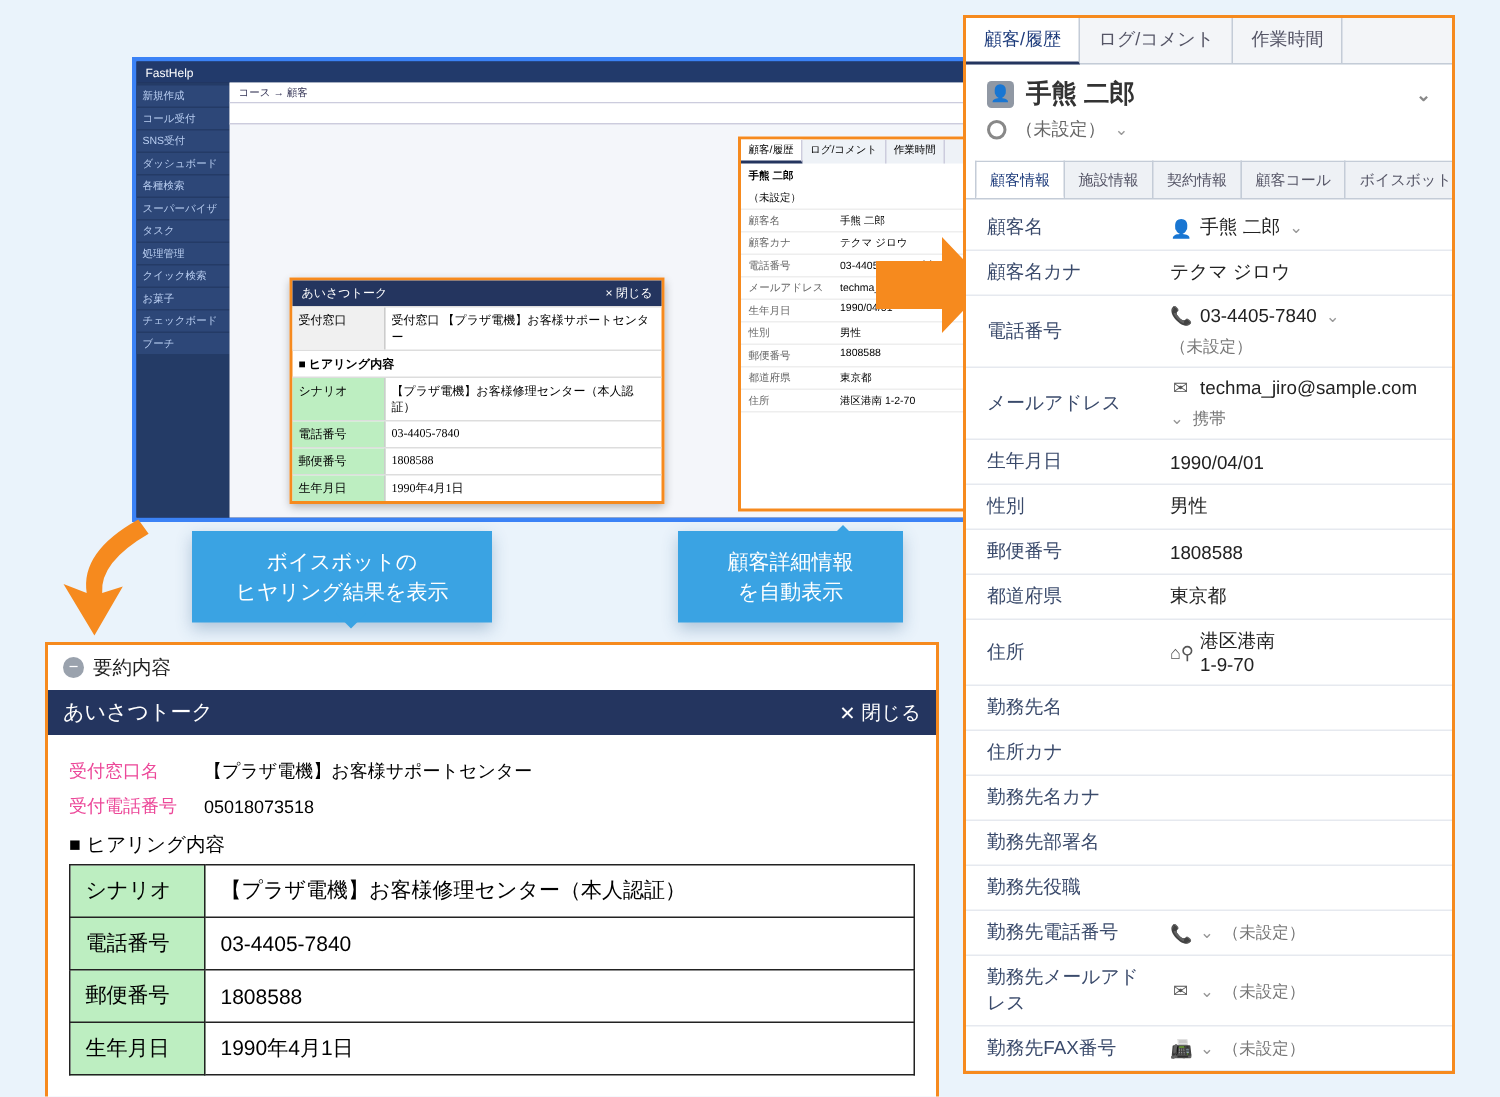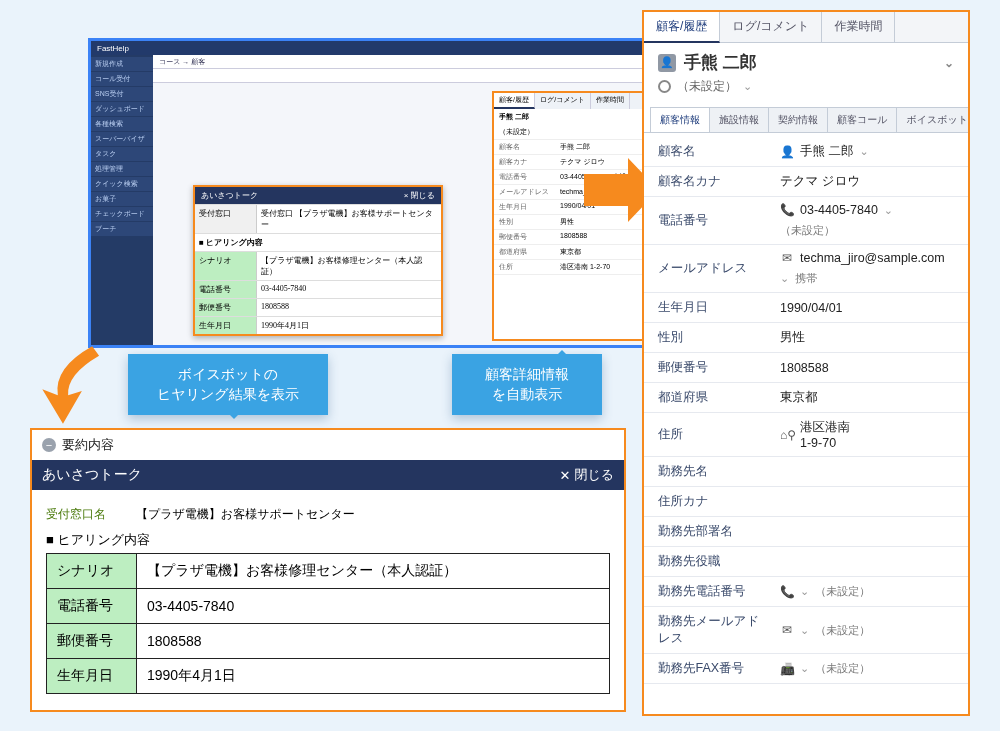--- a/index.html
+++ b/index.html
@@ -107,21 +107,21 @@
     color:#fff; font-size:11px; line-height:1;
   }
   .greeting-bar {
     background:#24355f; color:#fff; display:flex;
     justify-content:space-between; align-items:center;
     padding:6px 10px; font-size:14px;
   }
   .greeting-bar .close { cursor:pointer; display:flex; align-items:center; gap:4px; font-size:13px;}
   .summary-body { padding:10px 14px 16px; }
   .meta-row { display:flex; align-items:center; gap:14px; font-size:12px; margin:6px 0; }
-  .meta-row .k { width:76px; color:#4d7c0f; }
+  .meta-row .k { width:76px; color:#ec4899; }
   .hearing-title { font-size:13px; margin:8px 0 4px; }
   .hearing-table { width:100%; border-collapse:collapse; }
   .hearing-table td {
     border:1px solid #222; padding:8px 10px; font-size:14px;
   }
   .hearing-table td.lbl {
     width:90px; background:#bdeec1;
   }
 
   
@@ -309,20 +309,24 @@
     <span>あいさつトーク</span>
     <span class="close">
       <span>✕</span>
       <span>閉じる</span>
     </span>
   </div>
   <div class="summary-body">
     <div class="meta-row">
       <span class="k">受付窓口名</span>
       <span>【プラザ電機】お客様サポートセンター</span>
+    </div>
+    <div class="meta-row">
+      <span class="k">受付電話番号</span>
+      <span>05018073518</span>
     </div>
     <div class="hearing-title">■ ヒアリング内容</div>
     <table class="hearing-table">
       <tbody id="hearing-rows">
           <tr>
             <td class="lbl">シナリオ</td>
             <td>【プラザ電機】お客様修理センター（本人認証）</td>
           </tr>
           <tr>
             <td class="lbl">電話番号</td>
@@ -436,20 +440,24 @@
       </div>
       <div class="field">
         <div class="k">勤務先名</div>
         <div class="v"></div>
       </div>
       <div class="field">
         <div class="k">住所カナ</div>
         <div class="v"></div>
       </div>
       <div class="field">
+        <div class="k">勤務先名カナ</div>
+        <div class="v"></div>
+      </div>
+      <div class="field">
         <div class="k">勤務先部署名</div>
         <div class="v"></div>
       </div>
       <div class="field">
         <div class="k">勤務先役職</div>
         <div class="v"></div>
       </div>
       <div class="field">
         <div class="k">勤務先電話番号</div>
         <div class="v">

